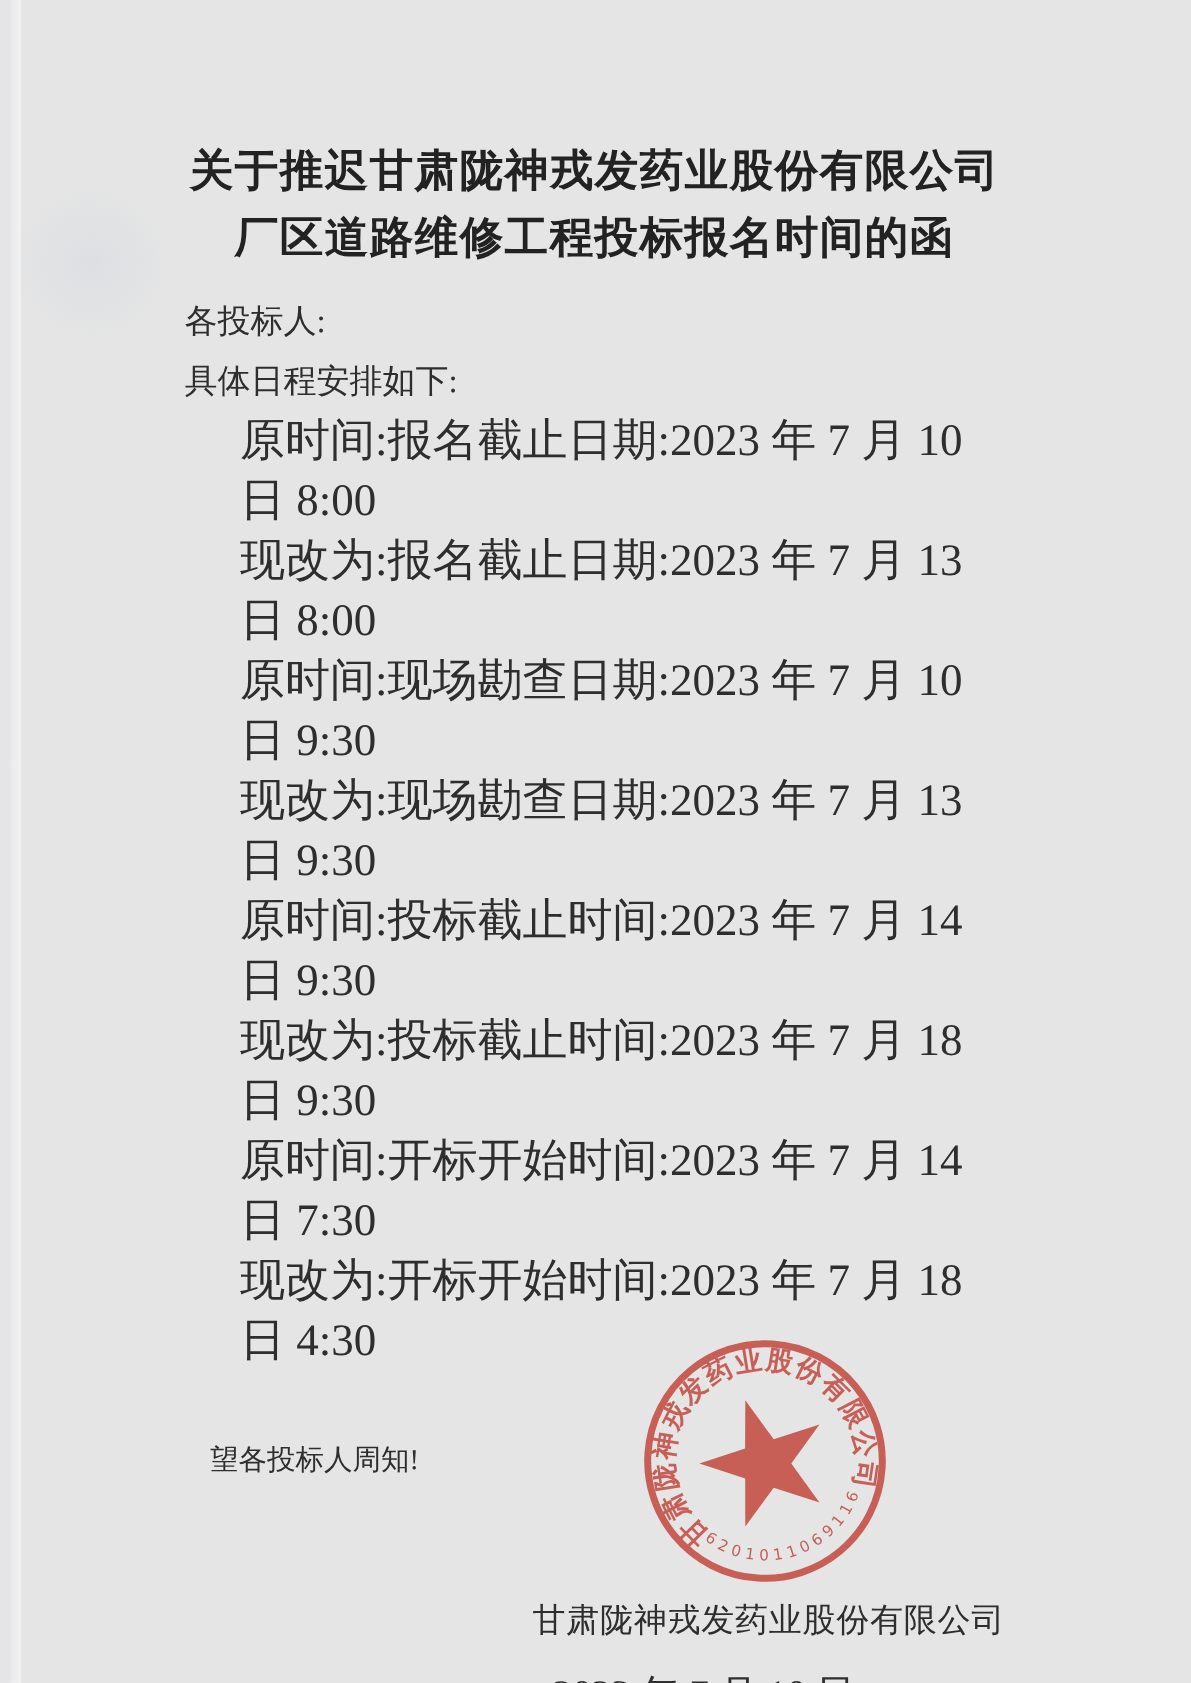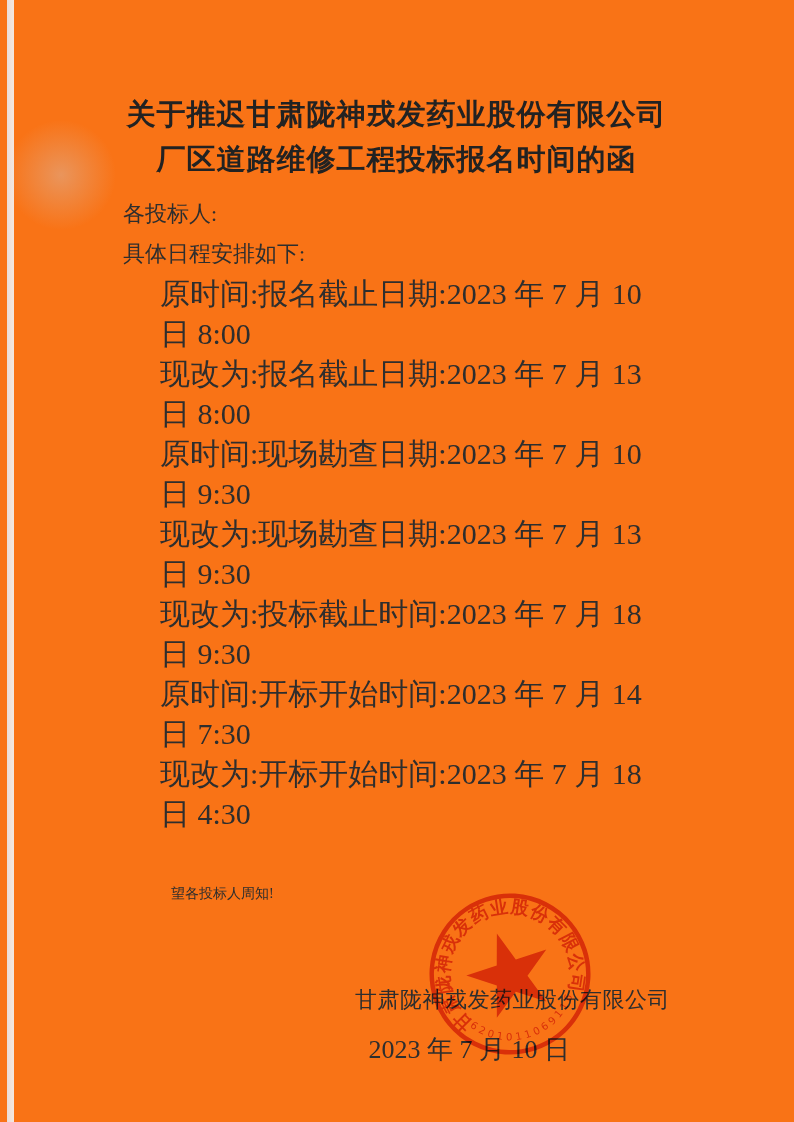--- a/index.html
+++ b/index.html
@@ -6,21 +6,21 @@
   html, body {
     margin: 0;
     padding: 0;
     background: #888;
   }
   .page {
     position: relative;
     width: 794px;
     height: 1122px;
     margin: 0 auto;
-    background: #f97316;
+    background: #e5e5e5;
     font-family: "Liberation Serif", "DejaVu Serif", serif;
     color: #2e2e2e;
     overflow: hidden;
   }
   
   .edge-strip {
     position: absolute;
     left: 7px; top: 0; bottom: 0;
     width: 7px;
     background: linear-gradient(to right, #e9e9ec, #f4f4f6);
@@ -66,22 +66,22 @@
     font-size: 22px;
     line-height: 40px;
   }
   .schedule { margin: 0; }
   .schedule-item {
     margin: 0 0 0 37px;
     font-size: 30px;
     line-height: 40px;
   }
   .closing {
-    margin: 40px 0 0 48px;
-    font-size: 14px;
+    margin: 40px 0 0 17px;
+    font-size: 19px;
     line-height: 40px;
   }
   .signature {
     margin-top: 72px;
     text-align: right;
   }
   .company {
     margin: 0;
     font-size: 22px;
     line-height: 28px;
@@ -138,20 +138,21 @@
     <p class="salutation">各投标人:</p>
 
 
     <p class="schedule-intro">具体日程安排如下:</p>
 
     <div class="schedule">
         <p class="schedule-item">原时间:报名截止日期:2023 年 7 月 10 日 8:00</p>
         <p class="schedule-item">现改为:报名截止日期:2023 年 7 月 13 日 8:00</p>
         <p class="schedule-item">原时间:现场勘查日期:2023 年 7 月 10 日 9:30</p>
         <p class="schedule-item">现改为:现场勘查日期:2023 年 7 月 13 日 9:30</p>
+        <p class="schedule-item">原时间:投标截止时间:2023 年 7 月 14 日 9:30</p>
         <p class="schedule-item">现改为:投标截止时间:2023 年 7 月 18 日 9:30</p>
         <p class="schedule-item">原时间:开标开始时间:2023 年 7 月 14 日 7:30</p>
         <p class="schedule-item">现改为:开标开始时间:2023 年 7 月 18 日 4:30</p>
       </div>
 
     <p class="closing">望各投标人周知!</p>
 
     <div class="signature">
       <p class="company">甘肃陇神戎发药业股份有限公司</p>
       <p class="sign-date">2023 年 7 月 10 日</p>

